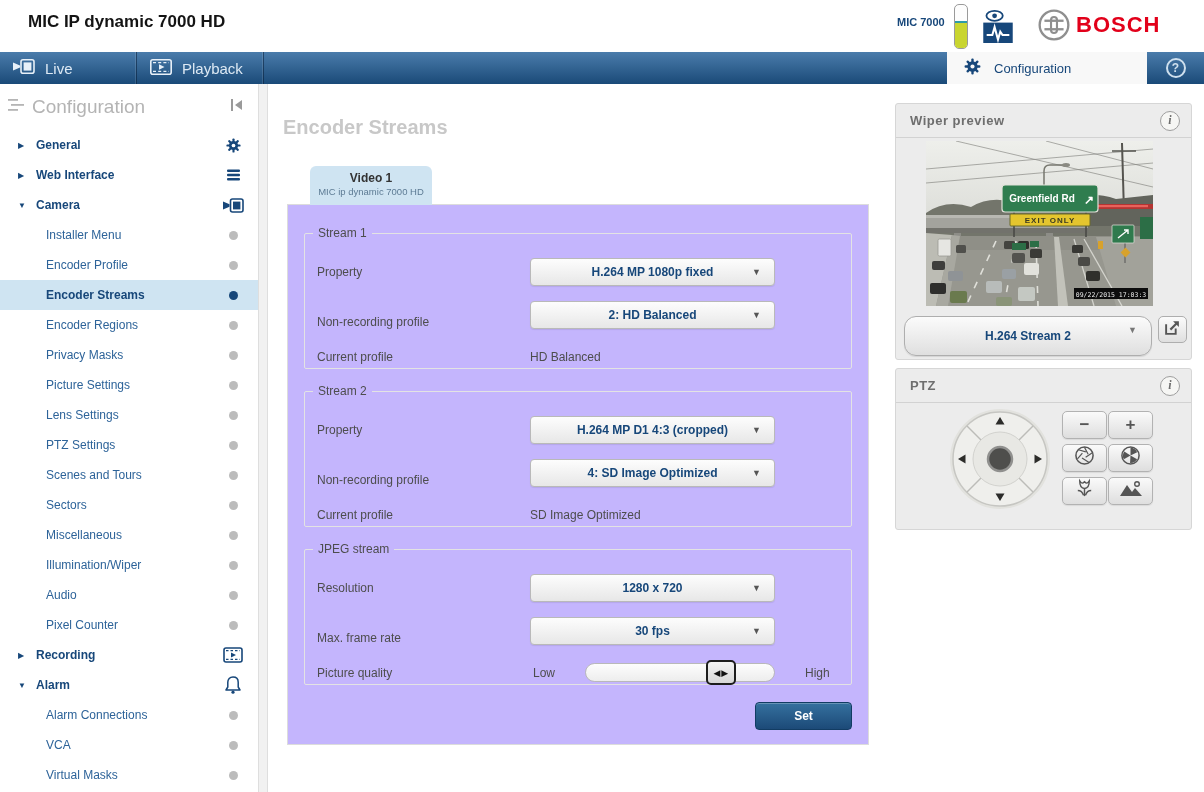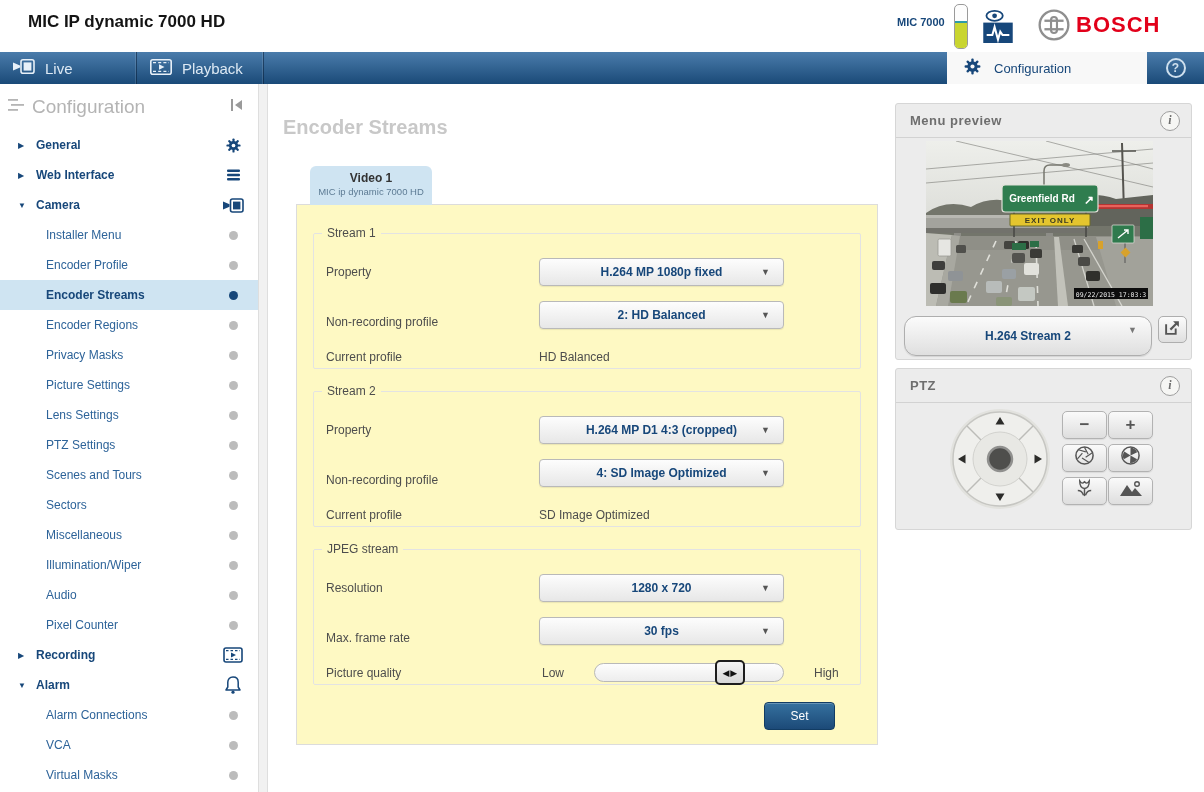--- a/index.html
+++ b/index.html
@@ -53,21 +53,21 @@
   .side-item.selected .lbl{font-weight:bold;color:#17477a;}
   .scroll-strip{position:absolute;left:258px;top:84px;width:10px;height:708px;background:#f1f1f1;
     border-left:1px solid #dedede;border-right:1px solid #dedede;}
 
   
   .page-title{position:absolute;left:283px;top:116px;font-size:20px;font-weight:bold;color:#c8c8c8;}
   .vtab{position:absolute;left:310px;top:166px;width:122px;height:39px;background:#cfe4f2;
     border-radius:6px 6px 0 0;text-align:center;z-index:2;}
   .vtab .l1{margin-top:5px;font-size:12px;font-weight:bold;color:#333;}
   .vtab .l2{margin-top:1px;font-size:9.5px;color:#5d7econom;color:#5d7b94;}
-  .panel{position:absolute;left:296px;top:204px;width:582px;height:541px;background:#fef9c3;
+  .panel{position:absolute;left:287px;top:204px;width:582px;height:541px;background:#c4b5fd;
     border:1px solid #dcdcdc;z-index:1;}
   fieldset.fs{position:absolute;left:16px;width:548px;height:143px;border:1px solid #e3e3e3;
     border-radius:2px;margin:0;padding:0;}
   fieldset.fs legend{margin-left:8px;padding:0 5px;font-size:12px;color:#4d4d4d;}
   .fs1{top:21px;} .fs2{top:179px;} .fs3{top:337px;}
   .frow{position:absolute;left:12px;right:12px;height:28px;display:flex;align-items:center;}
   .r1{top:18px;} .r2{top:61px;align-items:flex-end;} .r3{top:103px;}
   .flabel{font-size:12px;color:#4d4d4d;}
   .dd{position:absolute;left:213px;width:245px;height:28px;border:1px solid #b9b9b9;border-radius:4px;
     background:linear-gradient(#fdfdfd,#e7e7e7);display:flex;align-items:center;justify-content:center;
@@ -75,22 +75,22 @@
   .dd .dtxt{font-size:12px;font-weight:bold;color:#17477a;}
   .dd .darr{position:absolute;right:13px;top:8px;font-size:9px;color:#555;}
   .plain-val{position:absolute;left:213px;font-size:12px;color:#4d4d4d;}
   .low{position:absolute;left:216px;font-size:12px;color:#4d4d4d;}
   .high{position:absolute;left:488px;font-size:12px;color:#4d4d4d;}
   .slider{position:absolute;left:268px;top:4px;width:190px;height:19px;border:1px solid #b9b9b9;
     border-radius:10px;background:linear-gradient(#fdfdfd,#ededed);}
   .knob{position:absolute;top:-4px;width:30px;height:25px;border:2px solid #1d1d1d;border-radius:5px;
     background:linear-gradient(#f4f4f4,#d7d7d7);display:flex;align-items:center;justify-content:center;
     font-size:9px;color:#111;letter-spacing:1px;}
-  .set-btn{position:absolute;left:467px;top:497px;width:71px;height:28px;border:1px solid #123c63;border-radius:4px;
-    background:linear-gradient(#35719f,#1c4a78);color:#fff;font-size:12px;font-weight:normal;
+  .set-btn{position:absolute;left:467px;top:497px;width:97px;height:28px;border:1px solid #123c63;border-radius:4px;
+    background:linear-gradient(#35719f,#1c4a78);color:#fff;font-size:12px;font-weight:bold;
     display:flex;align-items:center;justify-content:center;box-shadow:inset 0 1px rgba(255,255,255,.25);text-align:center;}
 
   
   .rpanel{position:absolute;left:895px;width:297px;background:#ececec;border:1px solid #d6d6d6;border-radius:3px;}
   .lp{top:103px;height:257px;}
   .ptz{top:368px;height:162px;}
   .rp-hdr{position:absolute;left:0;top:0;right:0;height:34px;border-bottom:1px solid #d2d2d2;
     display:flex;align-items:center;}
   .rp-title{margin-left:14px;font-size:13px;font-weight:bold;color:#6e6e6e;letter-spacing:.5px;}
   .rp-hdr .spacer{flex:1;}
@@ -441,21 +441,21 @@
         </div>
         <span class="high">High</span>
       </div>
     </fieldset>
 
     <div class="set-btn">Set</div>
   </div>
 
   <div class="rpanel lp">
     <div class="rp-hdr">
-      <span class="rp-title">Menu preview</span>
+      <span class="rp-title">Wiper preview</span>
       <span class="spacer"></span>
       <span class="info-ico">i</span>
     </div>
 
     <svg class="cam" viewBox="0 0 227 165" preserveAspectRatio="none">
       <defs>
         <linearGradient id="sky" x1="0" y1="0" x2="0" y2="1">
           <stop offset="0" stop-color="#eeefeb"></stop>
             <stop offset="1" stop-color="#d8d9d4"></stop>
         </linearGradient>

